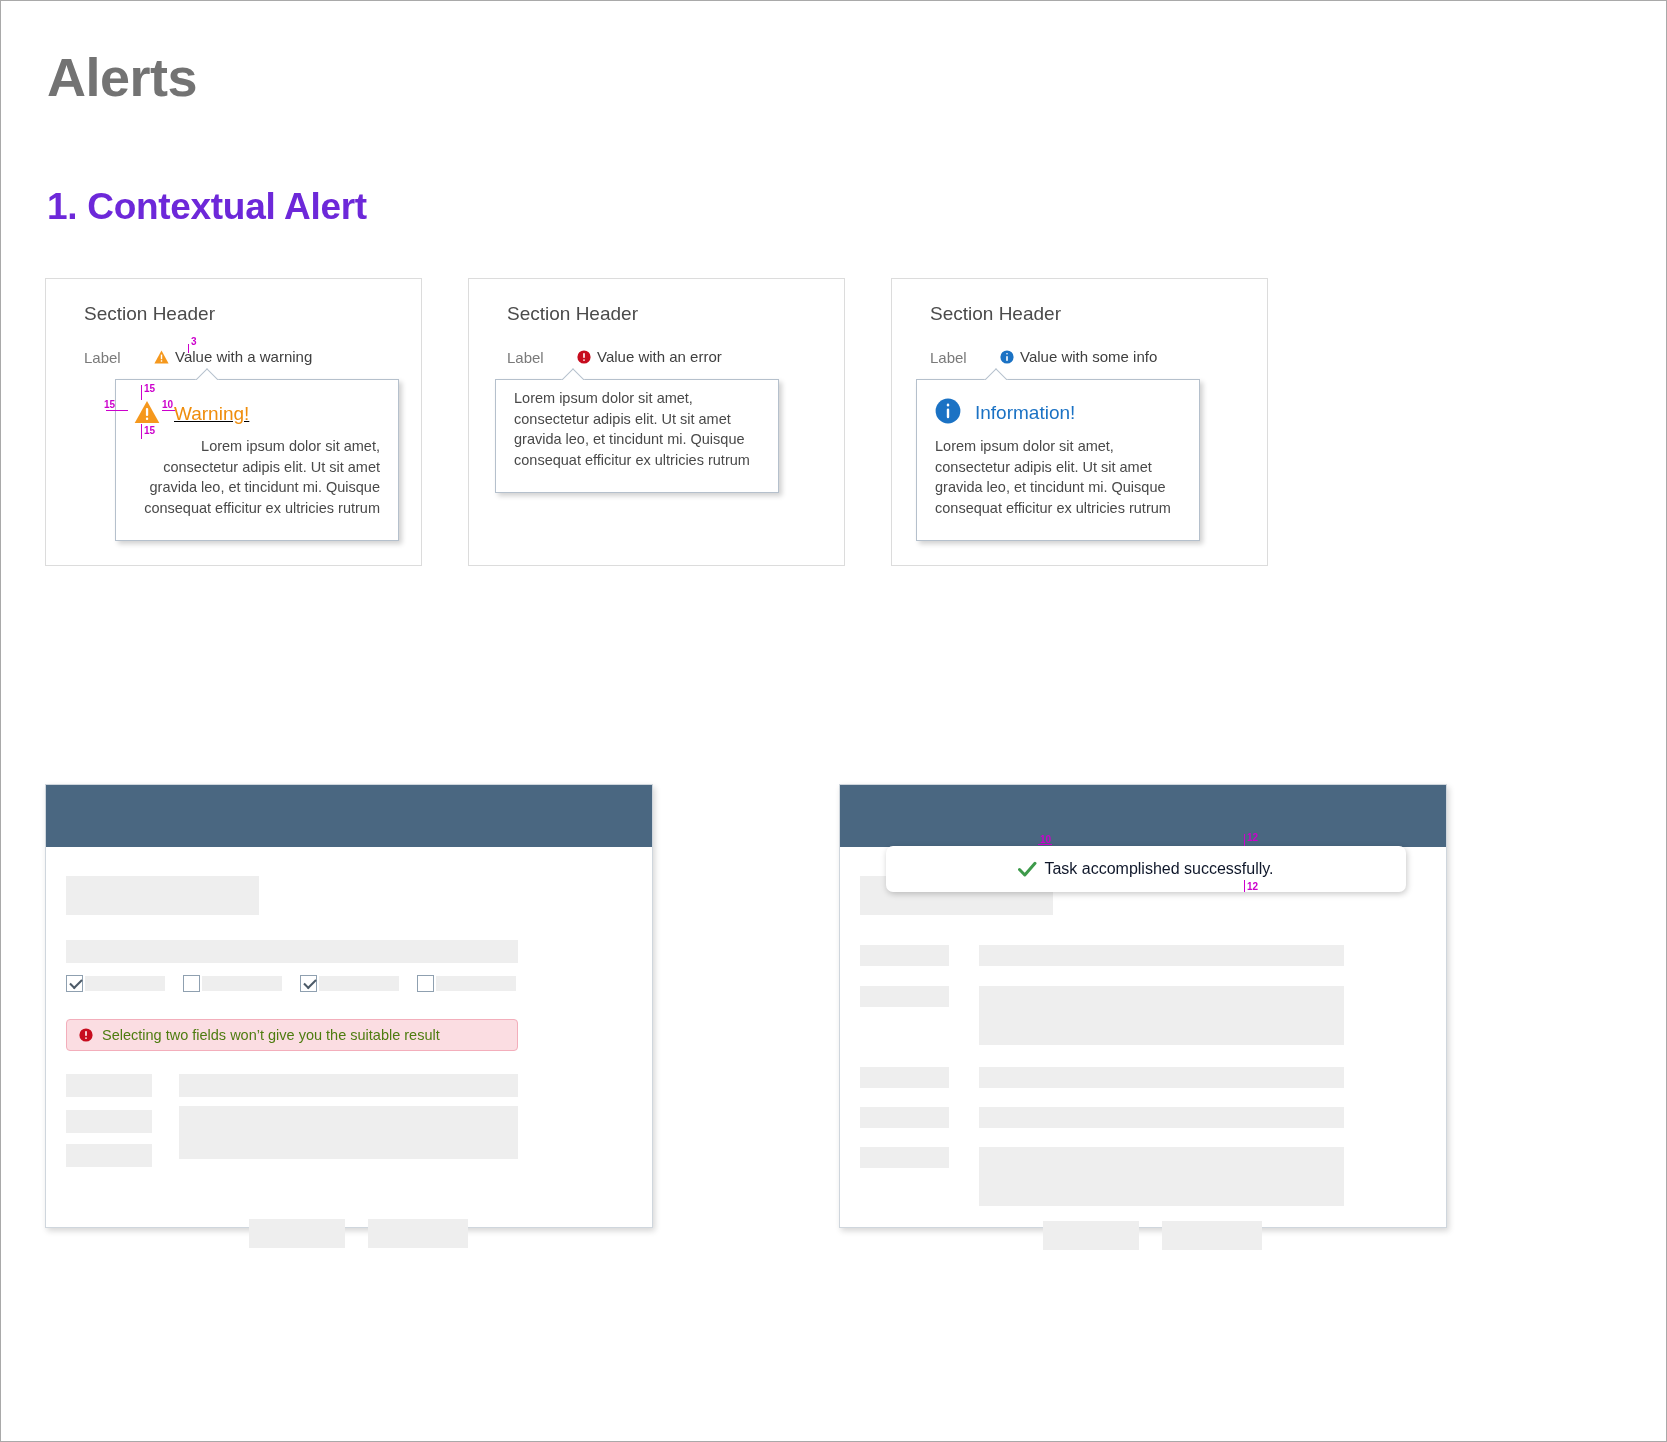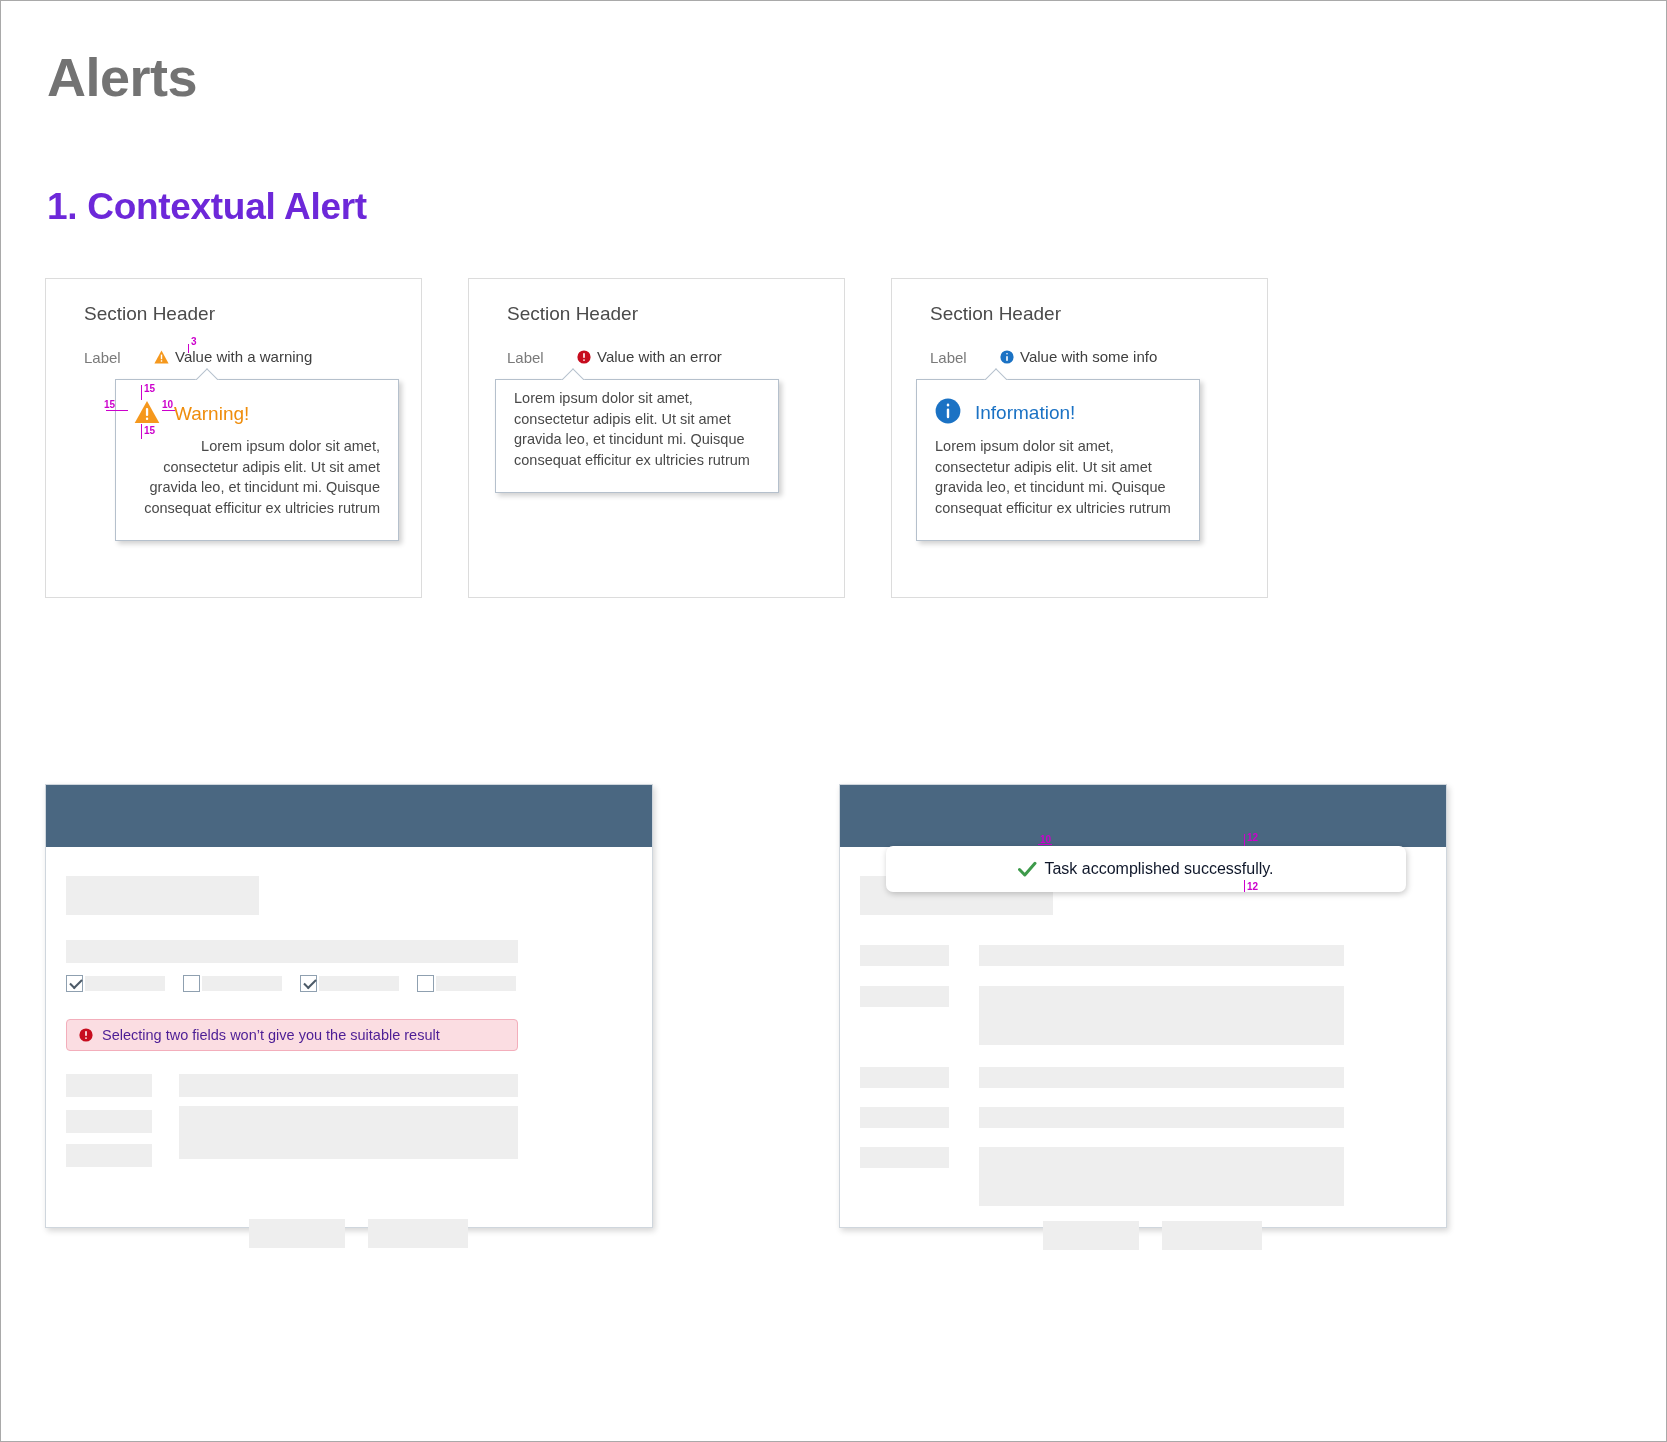--- a/index.html
+++ b/index.html
@@ -36,21 +36,21 @@
   }
   #sec1-title { left: 46px; top: 185px; }
   #sec2-title { left: 46px; top: 688px; }
   #sec3-title { left: 838px; top: 688px; }
 
   
   .ctx-card {
     position: absolute;
     top: 277px;
     width: 377px;
-    height: 320px;
+    height: 288px;
     background: #ffffff;
     border: 1px solid #dcdcdc;
   }
   #ctx-card-1 { left: 44px; }
   #ctx-card-2 { left: 467px; }
   #ctx-card-3 { left: 890px; }
 
   .ctx-section-header {
     position: absolute;
     left: 38px; top: 24px;
@@ -132,21 +132,21 @@
     padding: 8px 18px 22px 18px;
     font-size: 14.5px;
     line-height: 1.42;
     color: #494949;
   }
   .t-warning { color: #ef8d0c; }
   .t-error   { color: #d0021b; }
   .t-info    { color: #1b72c4; }
 
   
-  #pop-1 .pop-head { padding-top: 20px; }
+  #pop-1 .pop-head { padding-top: 20px; text-decoration: underline; }
 
   
   .mm { position: absolute; color: #cc00cc; font-size: 10px; font-weight: bold; line-height: 1; }
   .mm-v { position: absolute; background: #cc00cc; width: 1px; }
   .mm-h { position: absolute; background: #cc00cc; height: 1px; }
 
   
   .mock-panel {
     position: absolute;
     background: #ffffff;
@@ -191,21 +191,21 @@
     background: #fbdde2;
     border: 1px solid #f3aebb;
     border-radius: 4px;
     display: flex;
     align-items: center;
     padding-left: 12px;
     gap: 9px;
   }
   .err-banner .txt {
     font-size: 14.5px;
-    color: #4c1d95;
+    color: #4d7c0f;
     white-space: nowrap;
   }
 
   
   .toast {
     position: absolute;
     left: 46px; top: 60px;
     width: 520px;
     height: 46px;
     background: #ffffff;

